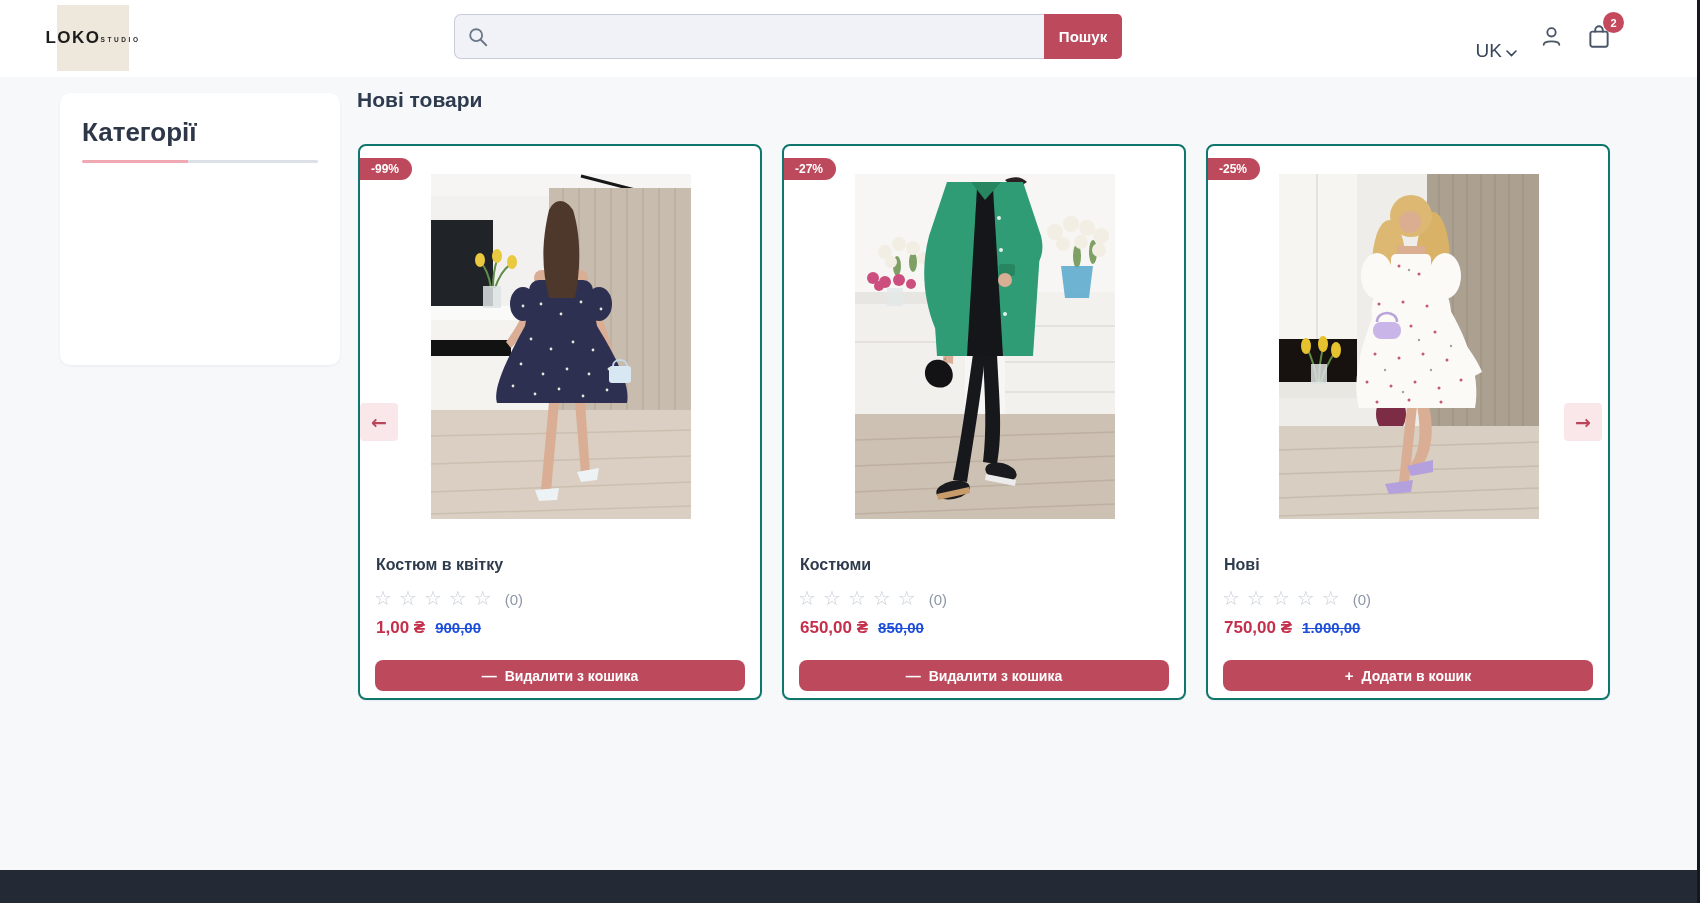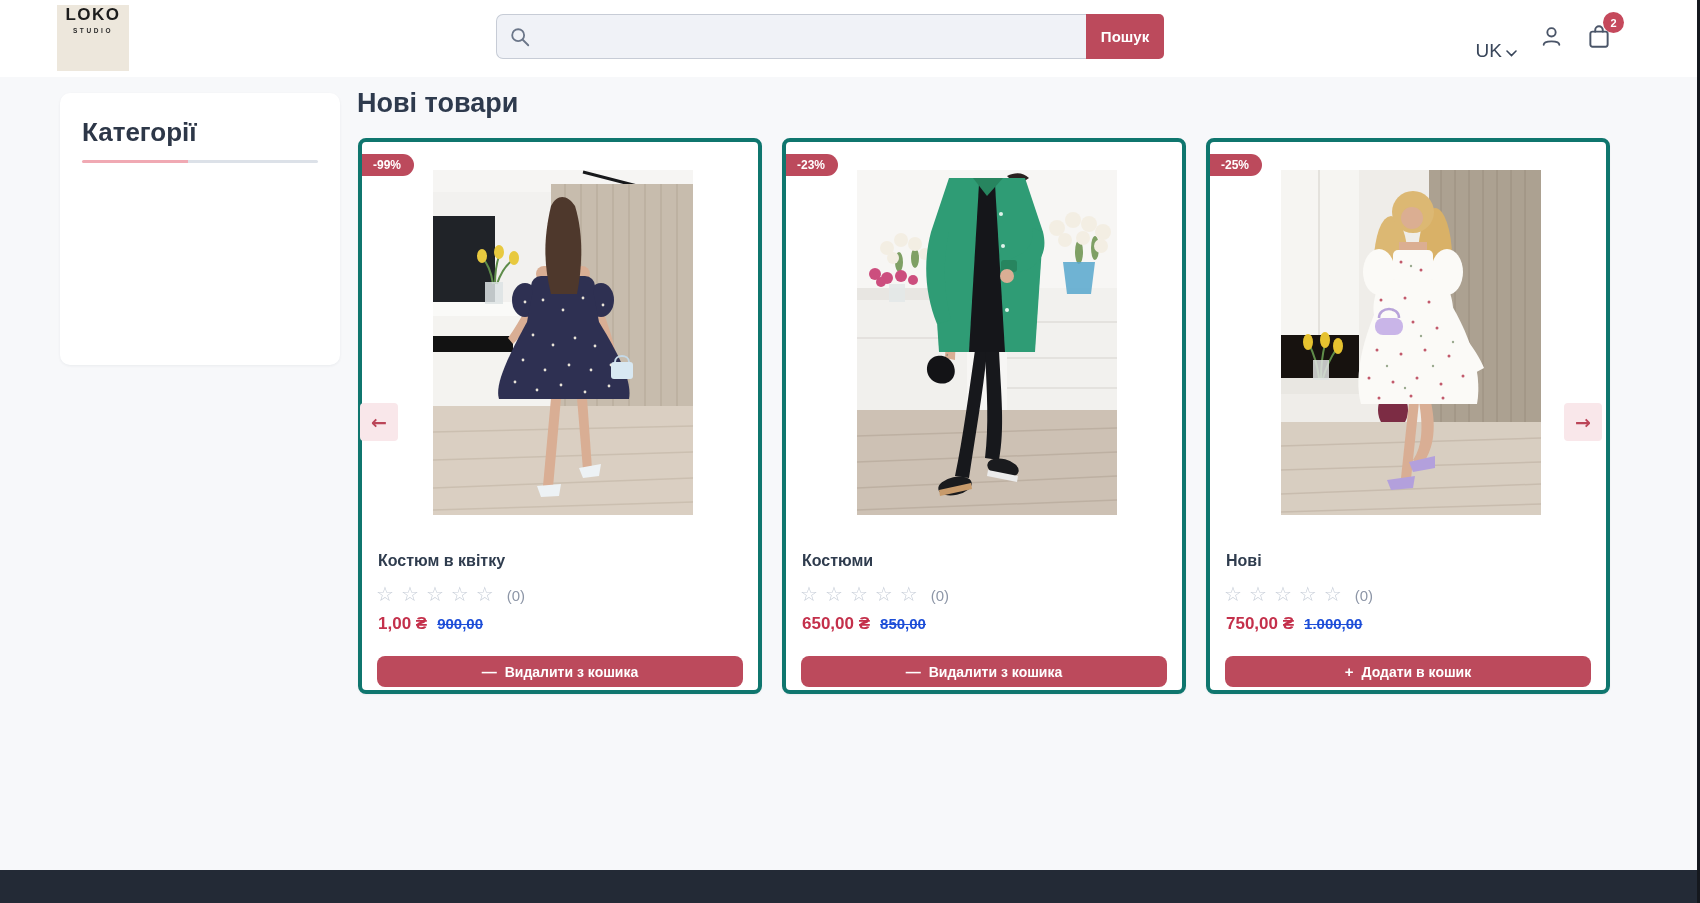--- a/index.html
+++ b/index.html
@@ -6,26 +6,26 @@
   html,body { width:1700px; height:903px; }
   body {
     font-family:"Liberation Sans","DejaVu Sans",sans-serif;
     background:#f7f8fa; position:relative; overflow:hidden;
     color:#2e3a4c;
   }
   
   .header { position:absolute; left:0; top:0; width:1700px; height:77px; background:#ffffff; }
   .logo-box {
     position:absolute; left:57px; top:5px; width:72px; height:66px;
-    background:#ede7dc; display:flex; flex-direction:column; align-items:center; 
+    background:#ede7dc; display:flex; align-items:center; justify-content:center;
     cursor:pointer;
   }
   .logo-main { font-size:17px; font-weight:700; letter-spacing:1.5px; color:#1c1c1c; }
   .logo-sub  { font-size:6.5px; font-weight:700; letter-spacing:2.6px; color:#2a2a2a; margin-top:2px; }
-  .search-wrap { position:absolute; left:496px; top:14px; height:45px; display:flex; }
+  .search-wrap { position:absolute; left:454px; top:14px; height:45px; display:flex; }
   .search-input {
     width:590px; height:45px; background:#f0f2f7; border:1px solid #c7ccd6;
     border-right:none; border-radius:7px 0 0 7px; padding:0 14px 0 42px;
     font-size:15px; color:#3a4456; outline:none;
     font-family:"Liberation Sans","DejaVu Sans",sans-serif;
   }
   .search-icon { position:absolute; left:13px; top:12px; width:22px; height:22px; pointer-events:none; }
   .search-btn {
     width:78px; height:45px; background:#bc4a5c; color:#ffffff; border:none;
     border-radius:0 5px 5px 0; font-size:15px; font-weight:700; cursor:pointer;
@@ -44,24 +44,24 @@
     position:absolute; left:60px; top:93px; width:280px; height:272px;
     background:#ffffff; border-radius:10px; box-shadow:0 1px 3px rgba(20,30,50,.06);
     padding:24px 22px;
   }
   .sidebar-title { font-size:26px; font-weight:700; color:#2d3748; }
   .sidebar-rule { margin-top:12px; height:3px; border-radius:2px;
     background:linear-gradient(to right,#f0a9b3 0 45%,#dce1e8 45% 100%); }
   .sidebar-list { list-style:none; margin-top:8px; }
   .sidebar-item { margin-top:20px; font-size:15px; font-weight:700; color:#33405283; color:#334052; cursor:pointer; }
   
-  .main-title { position:absolute; left:357px; top:88px; font-size:27px; font-weight:700; color:#2e3a4d; }
+  .main-title { position:absolute; left:357px; top:88px; font-size:21px; font-weight:700; color:#2e3a4d; }
   .card {
-    position:absolute; top:138px; width:404px; height:556px; background:#ffffff;
-    border:4px solid #0f766e; border-radius:8px; box-shadow:0 1px 2px rgba(16,24,40,.05);
+    position:absolute; top:144px; width:404px; height:556px; background:#ffffff;
+    border:2px solid #0f766e; border-radius:8px; box-shadow:0 1px 2px rgba(16,24,40,.05);
   }
   .card1 { left:358px; } .card2 { left:782px; } .card3 { left:1206px; }
   .badge {
     position:absolute; left:0; top:12px; background:#bc4a5c; color:#fff;
     font-size:12px; font-weight:700; padding:4px 13px 4px 11px; border-radius:0 12px 12px 0;
   }
   .product-img { position:absolute; left:71px; top:28px; width:260px; height:345px; cursor:pointer; }
   .p-name { position:absolute; left:16px; top:410px; font-size:16px; font-weight:700; color:#2f3c4e; cursor:pointer; }
   .p-stars { position:absolute; left:14px; top:440px; font-size:20px; color:#c7ced8; letter-spacing:7px; }
   .p-count { font-size:15px; color:#8d96a7; letter-spacing:0; margin-left:6px; }
@@ -224,21 +224,21 @@
   <div class="p-name">Костюм в квітку</div>
   <div class="p-stars"><span>☆</span><span>☆</span><span>☆</span><span>☆</span><span>☆</span><span class="p-count">(0)</span></div>
   <div class="p-price"><span>1,00 ₴</span><span class="p-old">900,00</span></div>
   <button class="p-btn">
     <span class="btn-ic">—</span>
     <span>Видалити з кошика</span>
   </button>
 </div>
 
 <div class="card card2">
-  <span class="badge">-23%</span>
+  <span class="badge">-27%</span>
   <div class="product-img">
     <svg viewBox="0 0 260 345" width="260" height="345">
       <rect width="260" height="345" fill="#f7f6f4"></rect>
       <rect x="0" y="118" width="260" height="12" fill="#e8e6e2"></rect>
       <rect x="0" y="130" width="110" height="110" fill="#f1f0ed"></rect>
       <rect x="150" y="118" width="110" height="122" fill="#f2f1ee"></rect>
       <g stroke="#dfddd8" stroke-width="1.5">
         <line x1="150" y1="152" x2="260" y2="152"></line>
           <line x1="150" y1="188" x2="260" y2="188"></line>
         <line x1="150" y1="218" x2="260" y2="218"></line>

